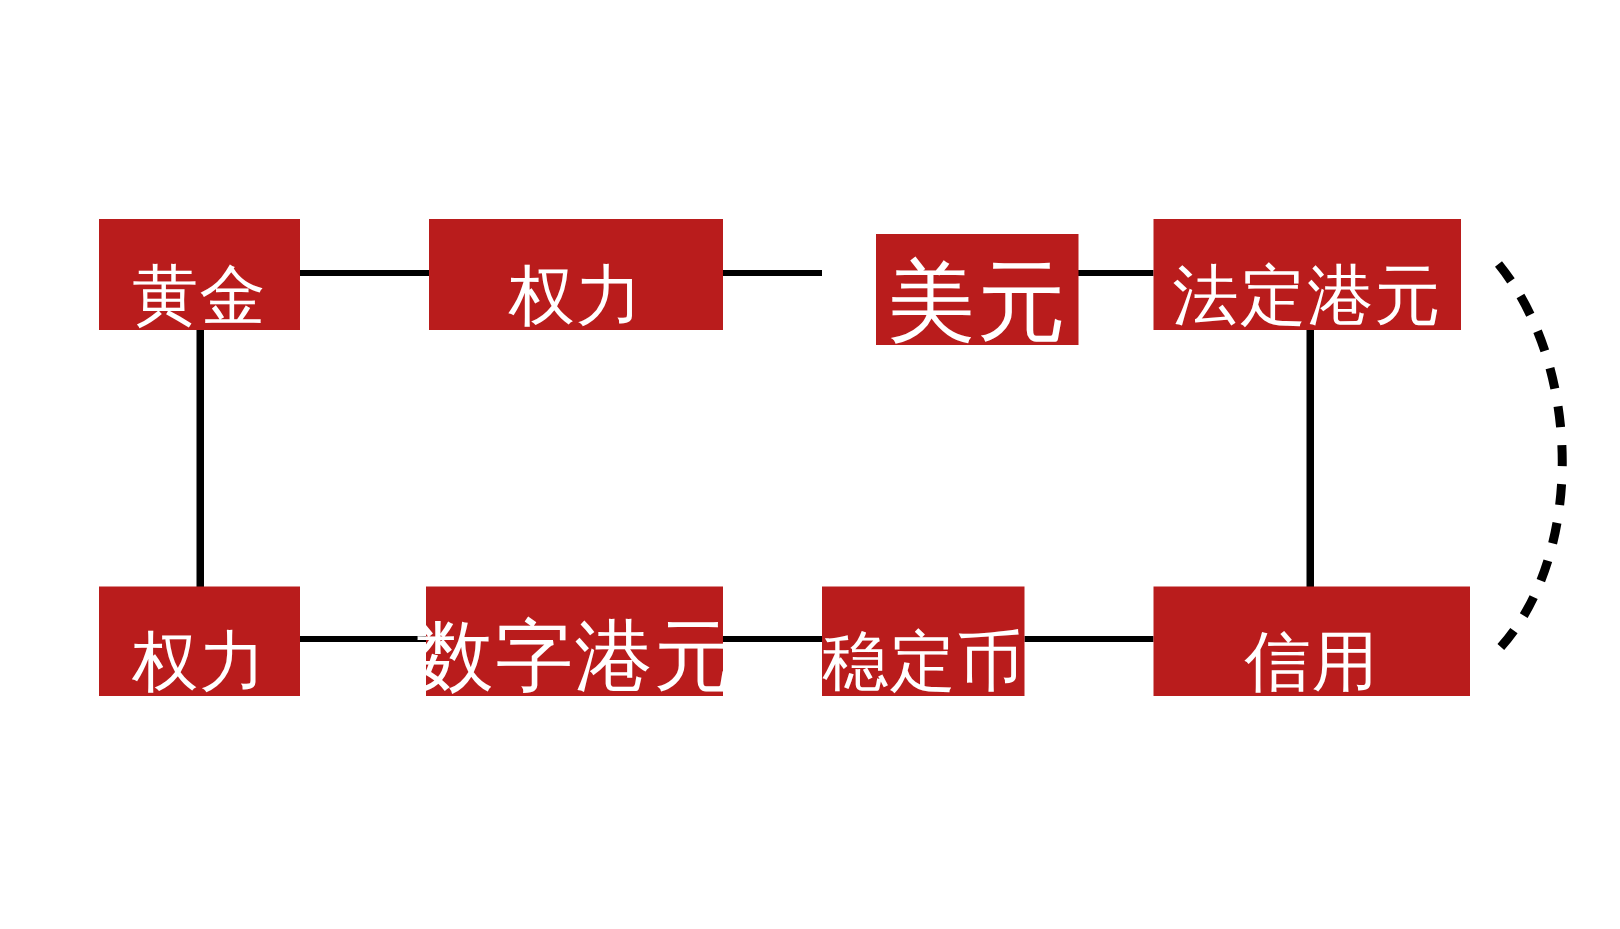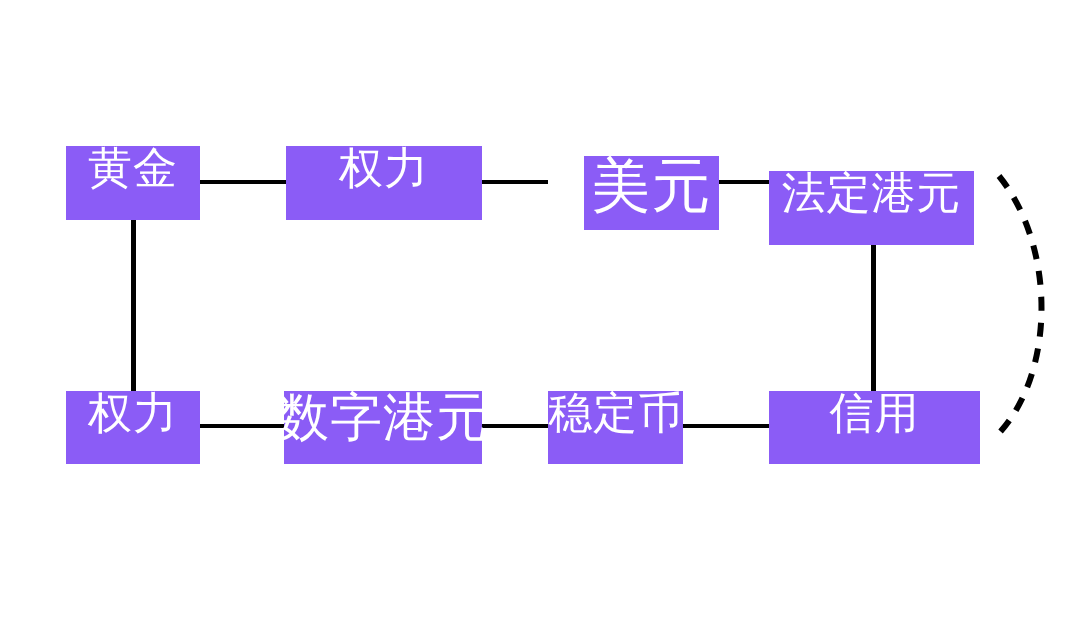--- a/index.html
+++ b/index.html
@@ -10,24 +10,24 @@
   #canvas {
     position: relative;
     width: 1080px;
     height: 619px;
     background: #ffffff;
     overflow: hidden;
     font-family: "DejaVu Sans", "Liberation Sans", sans-serif;
   }
   .node {
     position: absolute;
-    background: #8b5cf6;
+    background: #b91c1c;
     color: #ffffff;
     display: flex;
-    align-items: flex-start;
+    align-items: flex-end;
     justify-content: center;
     box-sizing: border-box;
     line-height: 1;
     letter-spacing: 0.02em;
     font-weight: 400;
   }
   .node-label {
     display: block;
     white-space: nowrap;
   }
@@ -69,21 +69,21 @@
   </div>
 
   <div class="node" style="left:286px; top:146px; width:196px; height:74px; font-size:44px;">
     <span class="node-label">权力</span>
   </div>
 
   <div class="node" style="left:548px; top:156px; width:135px; height:74px; font-size:59px;margin-left:36px;">
     <span class="node-label">美元</span>
   </div>
 
-  <div class="node" style="left:769px; top:146px; width:205px; height:74px; font-size:44px;margin-top:25px;">
+  <div class="node" style="left:769px; top:146px; width:205px; height:74px; font-size:44px;">
     <span class="node-label">法定港元</span>
   </div>
 
   <div class="node" style="left:66px; top:391px; width:134px; height:73px; font-size:44px;">
     <span class="node-label">权力</span>
   </div>
 
   <div class="node" style="left:284px; top:391px; width:198px; height:73px; font-size:52px;">
     <span class="node-label">数字港元</span>
   </div>

